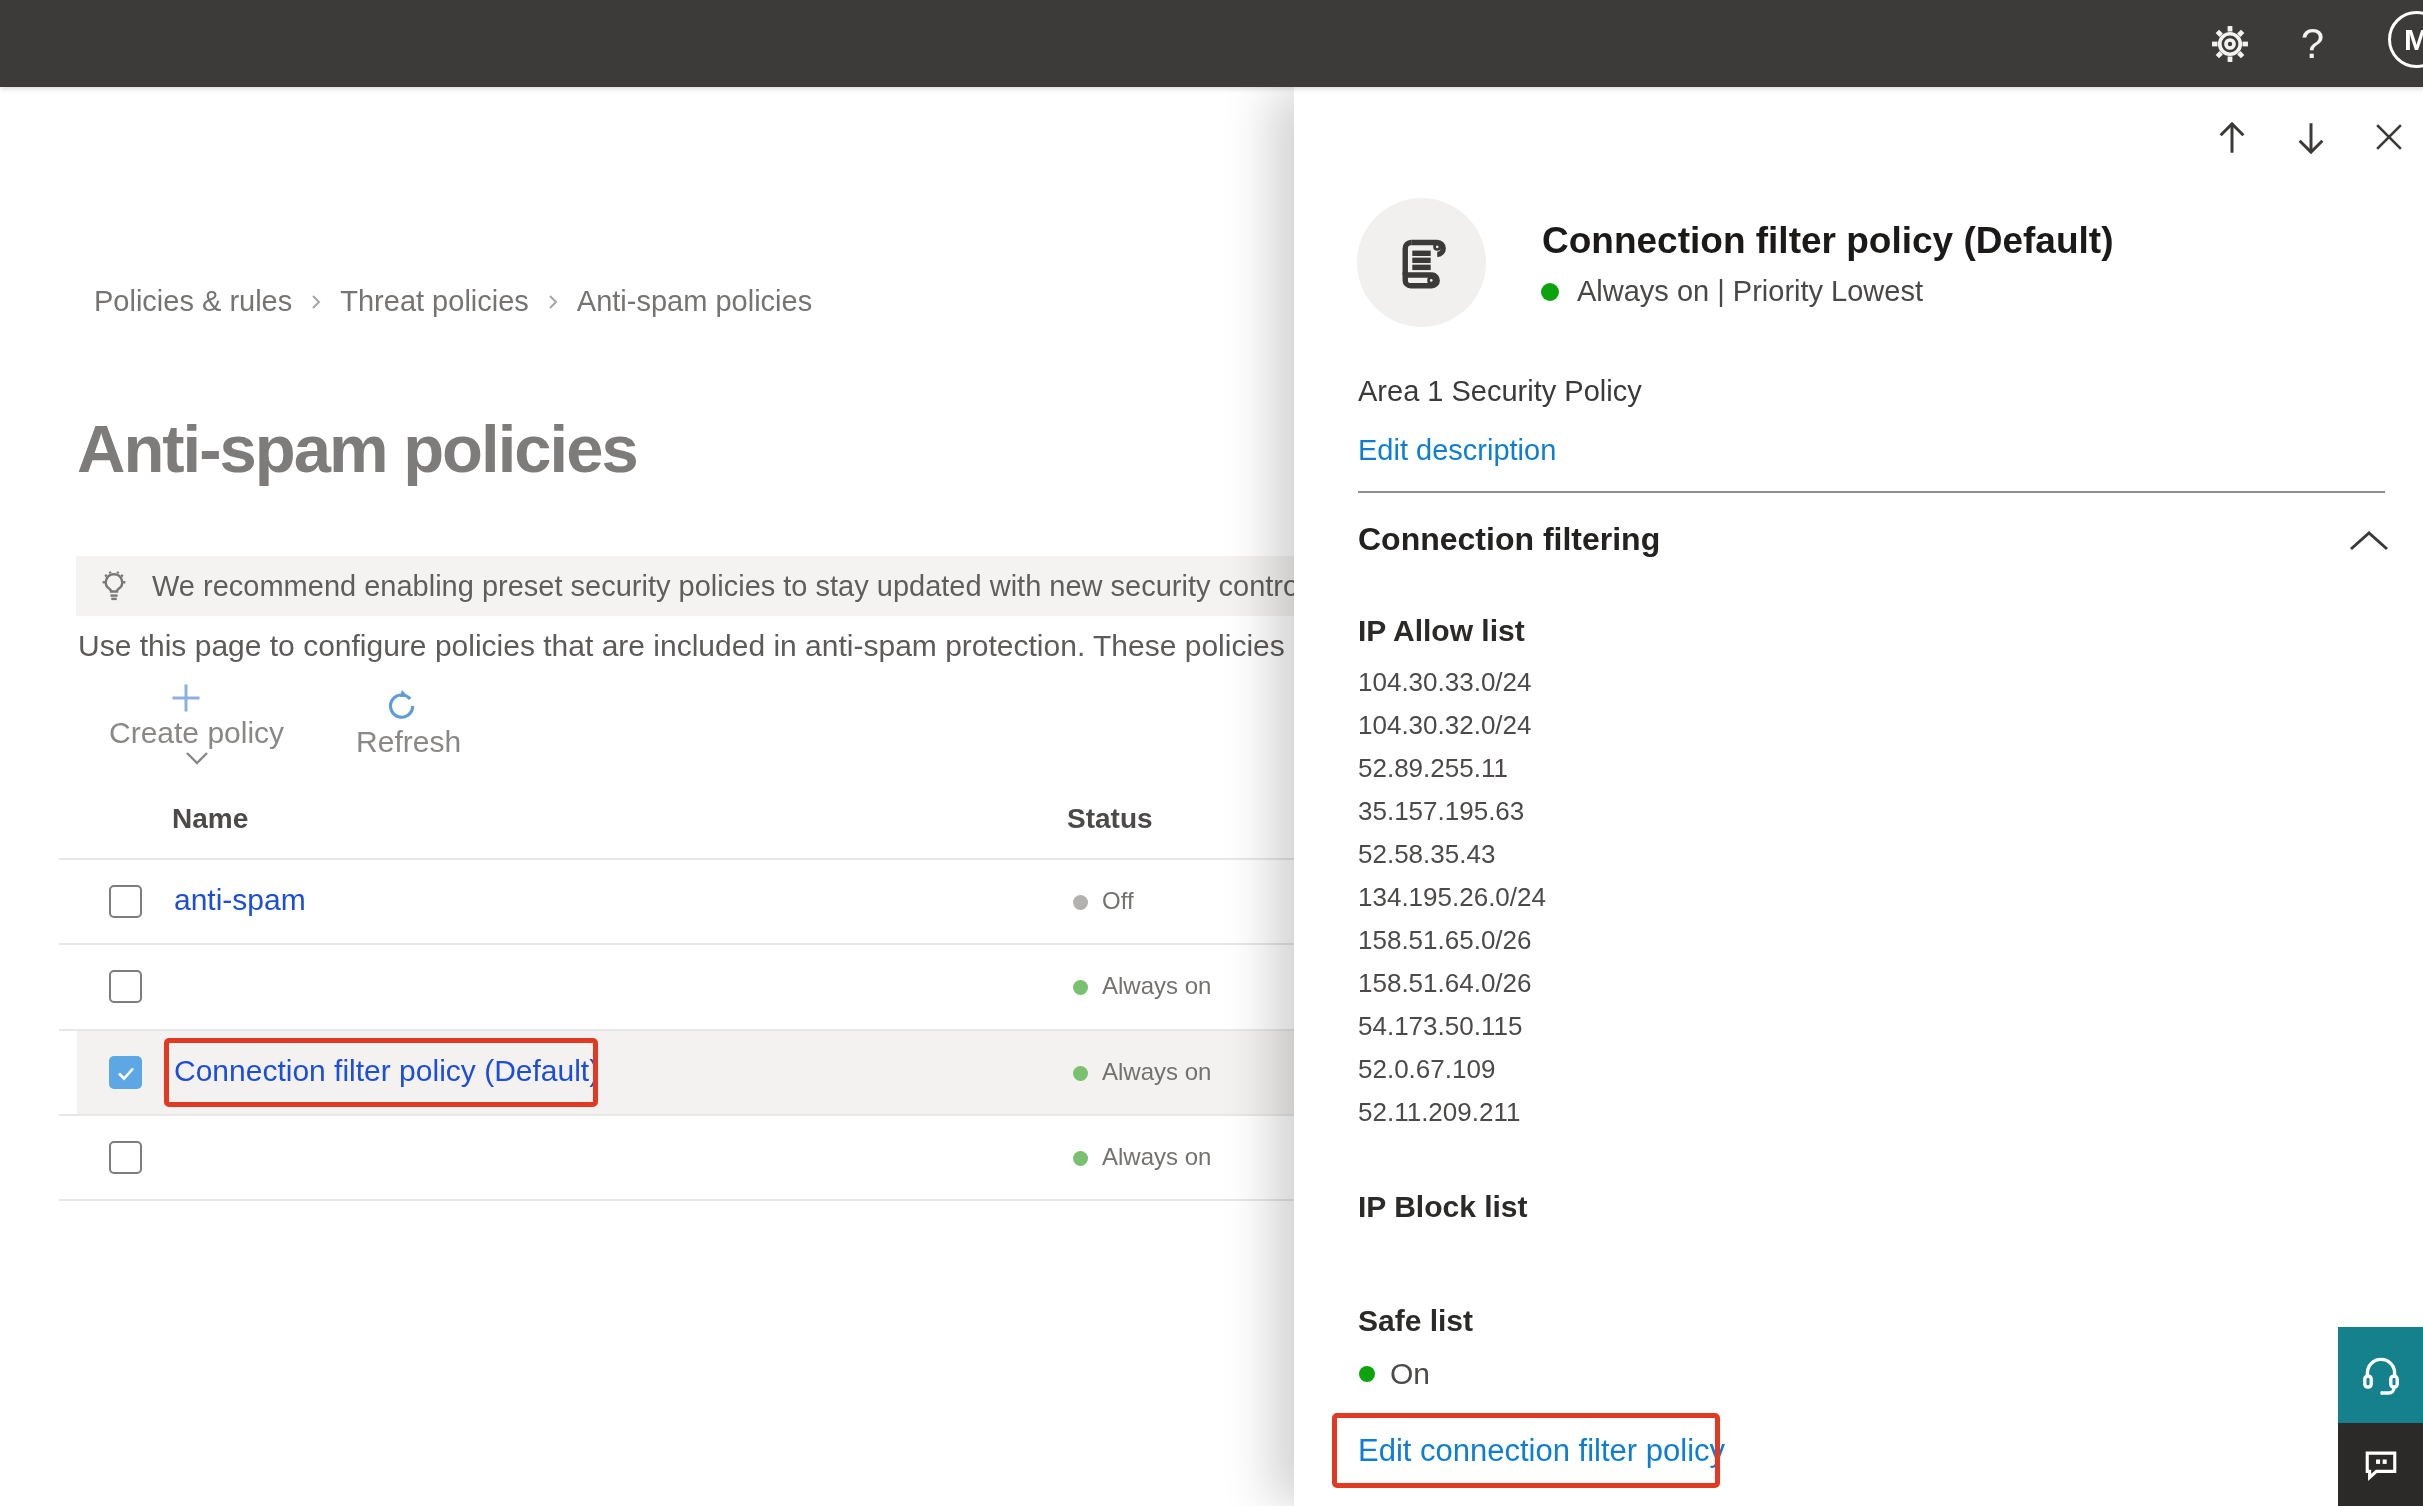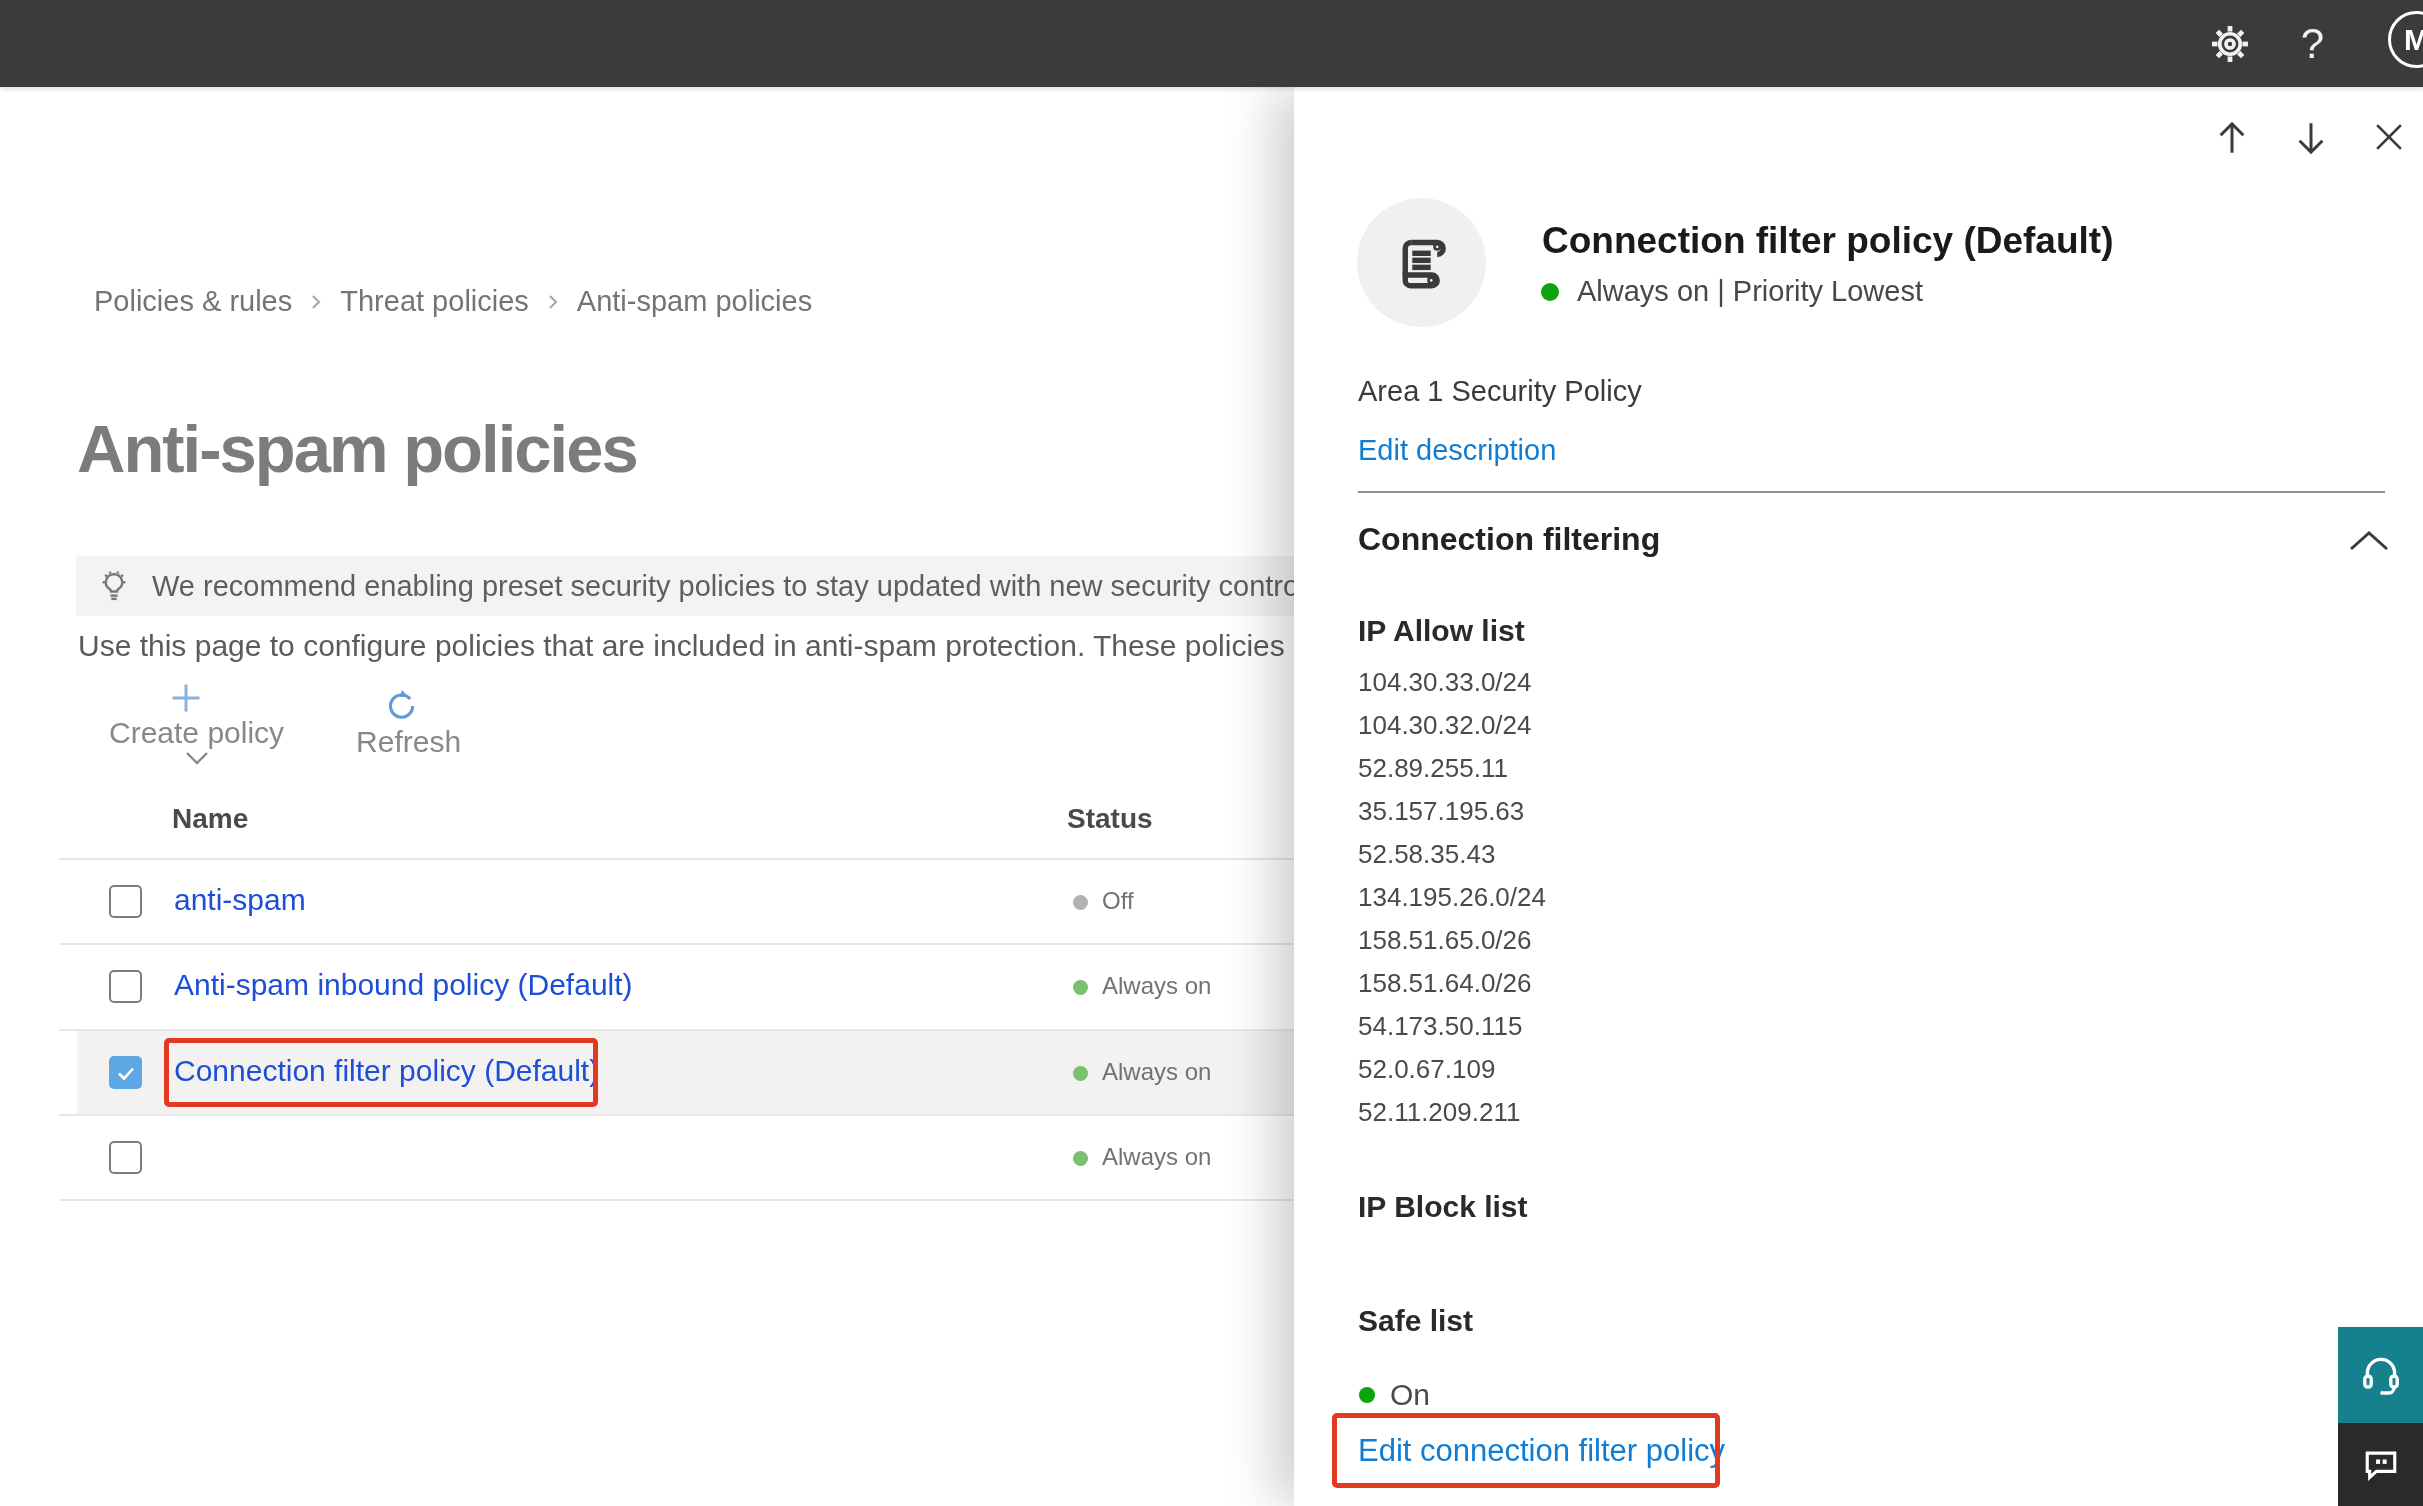--- a/index.html
+++ b/index.html
@@ -95,21 +95,21 @@
   .panel-desc { position: absolute; left: 64px; top: 288px; font-size: 29px; color: #3b3a39; }
   .link { color: #0f7dd4; text-decoration: none; cursor: pointer; }
   .edit-desc { position: absolute; left: 64px; top: 347px; font-size: 29px; }
   .panel-divider { position: absolute; left: 64px; top: 404px; width: 1027px; height: 2px; background: #908e8c; }
   .section-title { position: absolute; left: 64px; top: 434px; font-size: 32px; font-weight: 700; color: #232221; }
   .section-chevron { position: absolute; left: 1049px; top: 434px; width: 51px; height: 40px; display: flex; align-items: center; justify-content: center; cursor: pointer; }
   .ip-allow-title { position: absolute; left: 64px; top: 527px; font-size: 30px; font-weight: 700; color: #2b2a29; }
   .ip-list { position: absolute; left: 64px; top: 574px; font-size: 26px; color: #4c4a48; line-height: 43px; }
   .ip-block-title { position: absolute; left: 64px; top: 1103px; font-size: 30px; font-weight: 700; color: #2b2a29; }
   .safe-title { position: absolute; left: 64px; top: 1217px; font-size: 30px; font-weight: 700; color: #2b2a29; }
-  .safe-status { position: absolute; left: 65px; top: 1270px; display: flex; align-items: center; gap: 15px; margin-top: 21px; }
+  .safe-status { position: absolute; left: 65px; top: 1270px; display: flex; align-items: center; gap: 15px; }
   .safe-status .sdot { width: 16px; height: 16px; border-radius: 50%; background: #0ca30c; }
   .safe-status-text { font-size: 30px; color: #4c4a48; }
   .annot-link { left: 38px; top: 1326px; width: 388px; height: 75px; }
   .edit-link { position: absolute; left: 64px; top: 1346px; font-size: 31px; }
   
   .support-btn, .feedback-btn {
     position: absolute; left: 2338px; width: 85px; z-index: 60;
     display: flex; align-items: center; justify-content: center; cursor: pointer;
   }
   .support-btn { top: 1327px; height: 96px; background: #15818d; }
@@ -222,21 +222,20 @@
   <div class="row" style="top:772px">
     <span class="checkbox" style="top:26px"></span>
     <span class="row-name" style="top:24px">anti-spam</span>
     <span class="dot status-dot dot-off" style="top:36px"></span>
     <span class="row-status" style="top:28px">Off</span>
   </div>
   <div class="sep" style="top:856px"></div>
 
   <div class="row" style="top:857px">
     <span class="checkbox" style="top:26px"></span>
-    <span class="row-name" style="top:24px">Anti-spam inbound policy (Default)</span>
     <span class="dot status-dot dot-on" style="top:36px"></span>
     <span class="row-status" style="top:28px">Always on</span>
   </div>
   <div class="sep" style="top:942px"></div>
 
   <div class="row" style="top:943px">
     <span class="checkbox checked" style="top:26px">
       <span>
         <svg width="24" height="24" viewBox="0 0 24 24">
             <polyline points="5,12.5 10,17.5 19,7.5" fill="none" stroke="#ffffff" stroke-width="2.6"></polyline>

